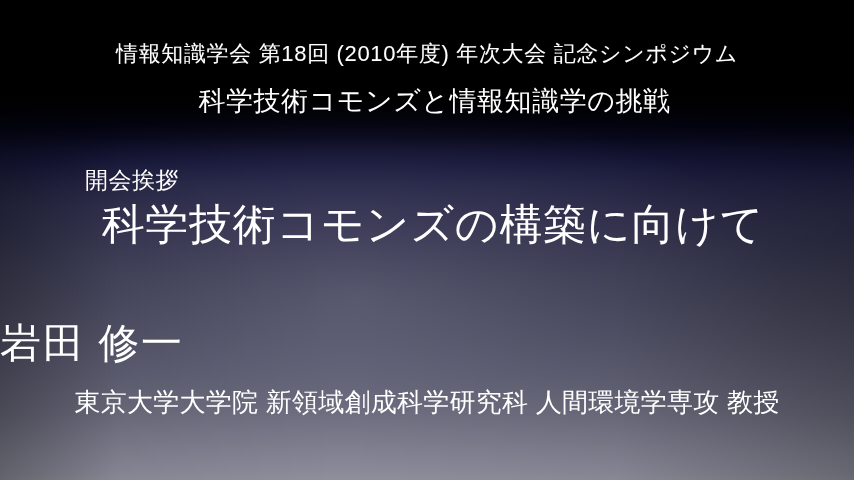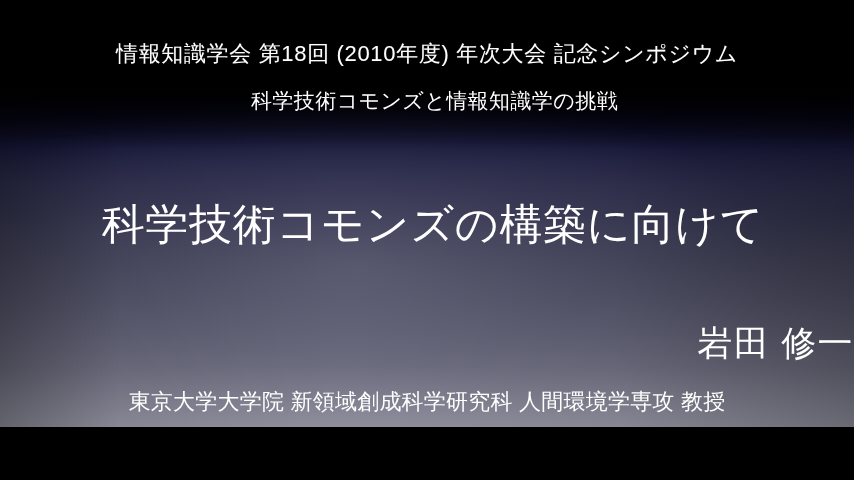--- a/index.html
+++ b/index.html
@@ -8,21 +8,21 @@
     padding: 0;
     background: #000;
   }
   body {
     font-family: "Liberation Sans", "DejaVu Sans", sans-serif;
   }
 
   #slide {
     position: relative;
     width: 854px;
-    height: 427px;
+    height: 480px;
     overflow: hidden;
     background-color: #737373;
   }
 
   
   .bg-base {
     position: absolute;
     inset: 0;
     background: linear-gradient(
         to bottom,
@@ -95,21 +95,21 @@
     font-size: 22px;
     line-height: 30px;
     letter-spacing: 0.03em;
     text-shadow: 0 0 1px rgba(255,255,255,0.25);
   }
 
   #symposium-title {
     top: 80px;
     left: 0; right: 0;
     text-align: center;
-    font-size: 21px;
+    font-size: 27px;
     line-height: 42px;
     letter-spacing: 0.02em;
     padding-left: 15px;
   }
 
   #session-label {
     top: 165px;
     left: 85px;
     font-size: 23px;
     line-height: 30px;
@@ -124,31 +124,31 @@
     line-height: 56px;
     letter-spacing: 0.015em;
     padding-right: 12px;
     box-sizing: border-box;
     margin-left: 24px;
   }
 
   #speaker-name {
     top: 314px;
     left: 0; right: 0;
-    text-align: right;
-    font-size: 35px;
+    text-align: left;
+    font-size: 41px;
     line-height: 58px;
     letter-spacing: 0.04em;
   }
 
   #speaker-affiliation {
     top: 387px;
     left: 0; right: 0;
     text-align: center;
-    font-size: 22px;
+    font-size: 26px;
     line-height: 30px;
     letter-spacing: 0.01em;
   }
 
   #venue-footer {
     top: 452px;
     right: 14px;
     font-size: 15px;
     line-height: 21px;
     letter-spacing: 0.01em;
@@ -164,20 +164,21 @@
   <div class="bg-glow"></div>
   <div class="bg-vignette"></div>
   <div class="bg-topfade"></div>
 
   <div class="content">
 
     <div class="txt" id="conference-line">情報知識学会 第18回 (2010年度) 年次大会 記念シンポジウム</div>
 
     <div class="txt" id="symposium-title">科学技術コモンズと情報知識学の挑戦</div>
 
+    <div class="txt" id="session-label">開会挨拶</div>
 
     <div class="txt" id="talk-title">科学技術コモンズの構築に向けて</div>
 
     <div class="txt" id="speaker-name">岩田 修一</div>
 
     <div class="txt" id="speaker-affiliation">東京大学大学院 新領域創成科学研究科 人間環境学専攻 教授</div>
 
 
   </div>
 </div>

